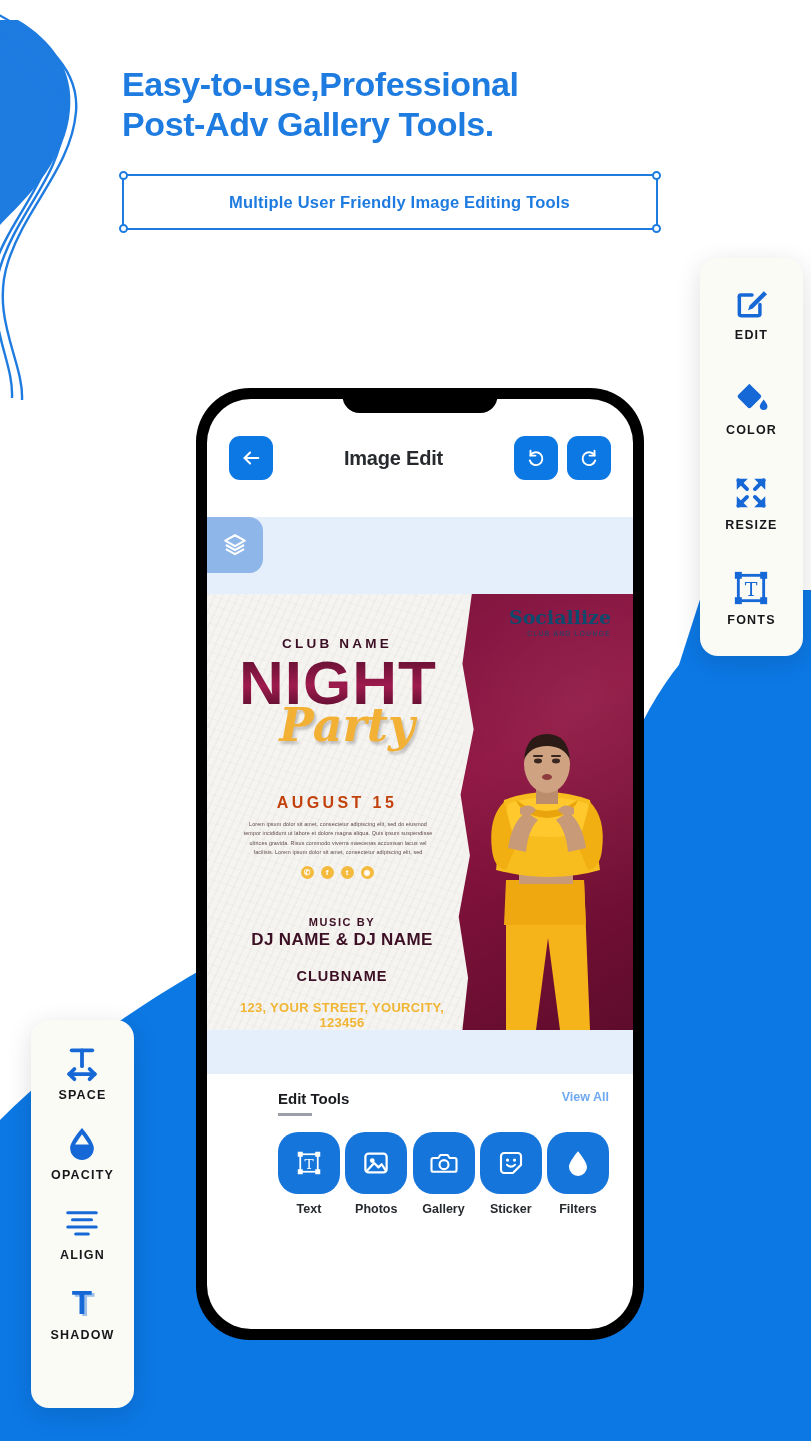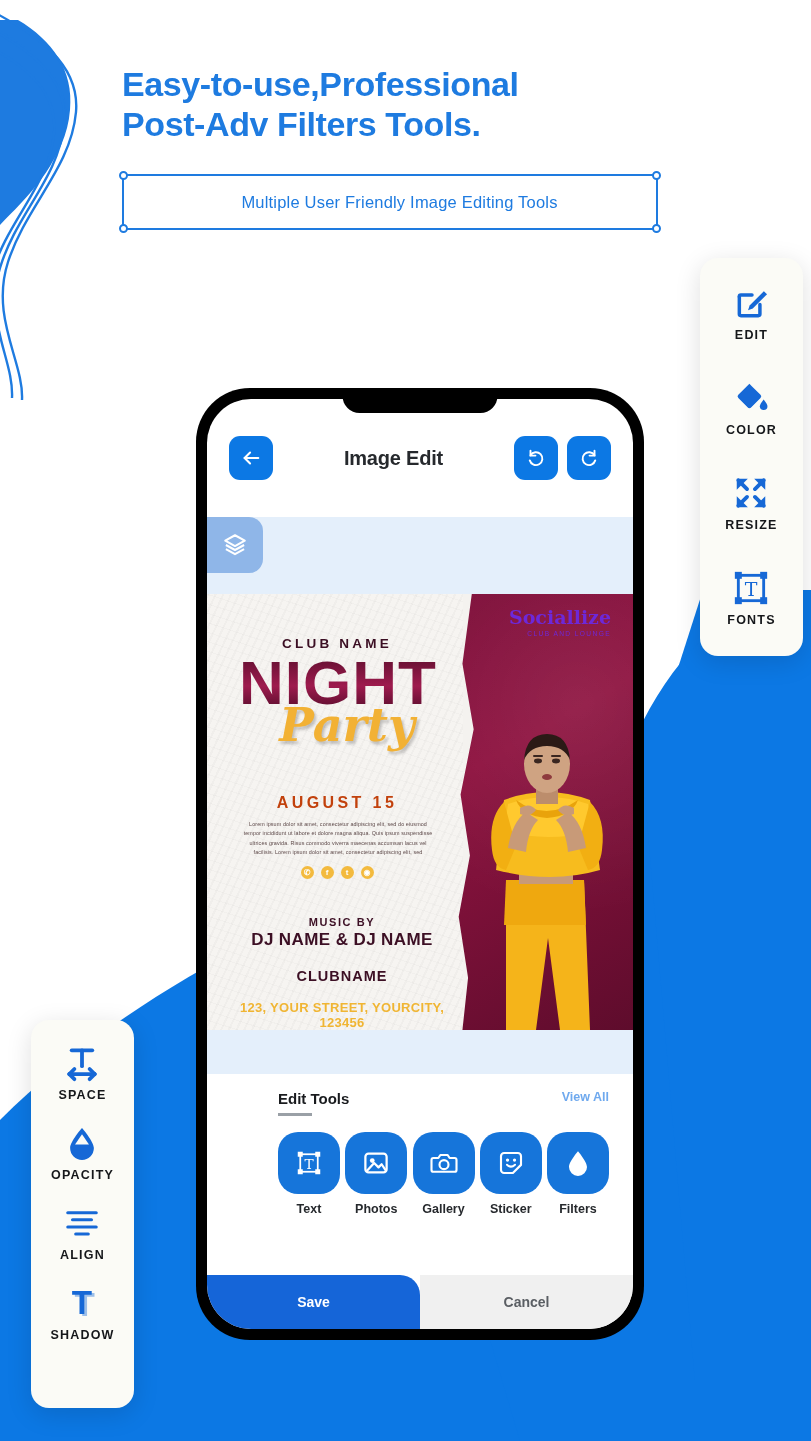--- a/index.html
+++ b/index.html
@@ -21,21 +21,21 @@
     color:#1E7BE0; font-size:34px; line-height:1.18; font-weight:800;
     letter-spacing:-0.4px;
   }
   .headline .l2 { display:block; }
 
   .tagbox {
     position:absolute; left:122px; top:174px; width:536px; height:56px;
     border:2px solid #1E7BE0; background:#ffffff;
     display:flex; align-items:center; justify-content:center;
   }
-  .tagbox-text { color:#1E7BE0; font-size:16.5px; font-weight:400; letter-spacing:0.2px;padding-left:19px; }
+  .tagbox-text { color:#1E7BE0; font-size:16.5px; font-weight:700; letter-spacing:0.2px;padding-left:19px; }
   .handle {
     position:absolute; width:9px; height:9px; border-radius:50%;
     background:#ffffff; border:2px solid #1E7BE0;
   }
   .h-tl { left:-5px; top:-5px; } .h-tr { right:-5px; top:-5px; }
   .h-bl { left:-5px; bottom:-5px; } .h-br { right:-5px; bottom:-5px; }
 
   
   .panel {
     position:absolute; background:#FBFBF6; border-radius:18px;
@@ -147,21 +147,21 @@
   }
   .p-venue {
     position:absolute; left:30px; top:374px; width:210px; text-align:center;
     font-size:14.5px; font-weight:900; letter-spacing:1px; color:#3C0F24;
   }
   .p-addr {
     position:absolute; left:20px; top:406px; width:230px; text-align:center;
     font-size:13px; font-weight:700; letter-spacing:.3px; color:#F0B533;
   }
   .p-logo {
-    position:absolute; right:22px; top:14px; text-align:right; color:#6d28d9;
+    position:absolute; right:22px; top:14px; text-align:right; color:#0c4a6e;
   }
   .p-logo-main { font-family:"DejaVu Serif", serif; font-size:19px; font-weight:700; line-height:1; }
   .p-logo-sub { font-size:6.6px; letter-spacing:1.4px; margin-top:3px; }
 
   
   .model { position:absolute; right:4px; bottom:0; width:165px; height:300px; }
 
   
   .tools-band { height:44px; background:#E4EFFB; }
   .tools-sec { position:relative; padding:16px 24px 0 24px; background:#fff;margin-left:47px; }
@@ -208,21 +208,21 @@
 
     <g fill="none" stroke="#1E7BE0" stroke-width="2.4">
       <path d="M-20 5 C40 35 80 65 76 112 C71 168 26 206 8 262 C-10 318 24 362 22 400"></path>
       <path d="M-30 18 C34 50 68 78 64 124 C59 178 16 214 0 268 C-16 322 14 360 12 398"></path>
       <path d="M-40 32 C26 62 58 90 54 134 C49 186 6 222 -8 274"></path>
     </g>
   </svg>
 
   <div class="headline">
     <span>Easy-to-use,Professional</span>
-    <span class="l2">Post-Adv Filters Tools.</span>
+    <span class="l2">Post-Adv Gallery Tools.</span>
   </div>
 
   <div class="tagbox">
     <span class="tagbox-text">Multiple User Friendly Image Editing Tools</span>
     <span class="handle h-tl"></span>
     <span class="handle h-tr"></span>
     <span class="handle h-bl"></span>
     <span class="handle h-br"></span>
   </div>
 
@@ -502,21 +502,17 @@
               <svg width="30" height="30" viewBox="0 0 24 24">
                 <path d="M12 2.5 C12 2.5 4.8 10.8 4.8 15.2 a7.2 7.2 0 0 0 14.4 0 C19.2 10.8 12 2.5 12 2.5 Z" fill="#fff"></path>
               </svg>
             </div>
             <span class="tool-name">Filters</span>
           </div>
 
         </div>
       </div>
 
-      <div class="actions">
-        <div class="btn-save">Save</div>
-        <div class="btn-cancel">Cancel</div>
-      </div>
 
     </div>
   </div>
 
 </div>
 
 </body></html>

